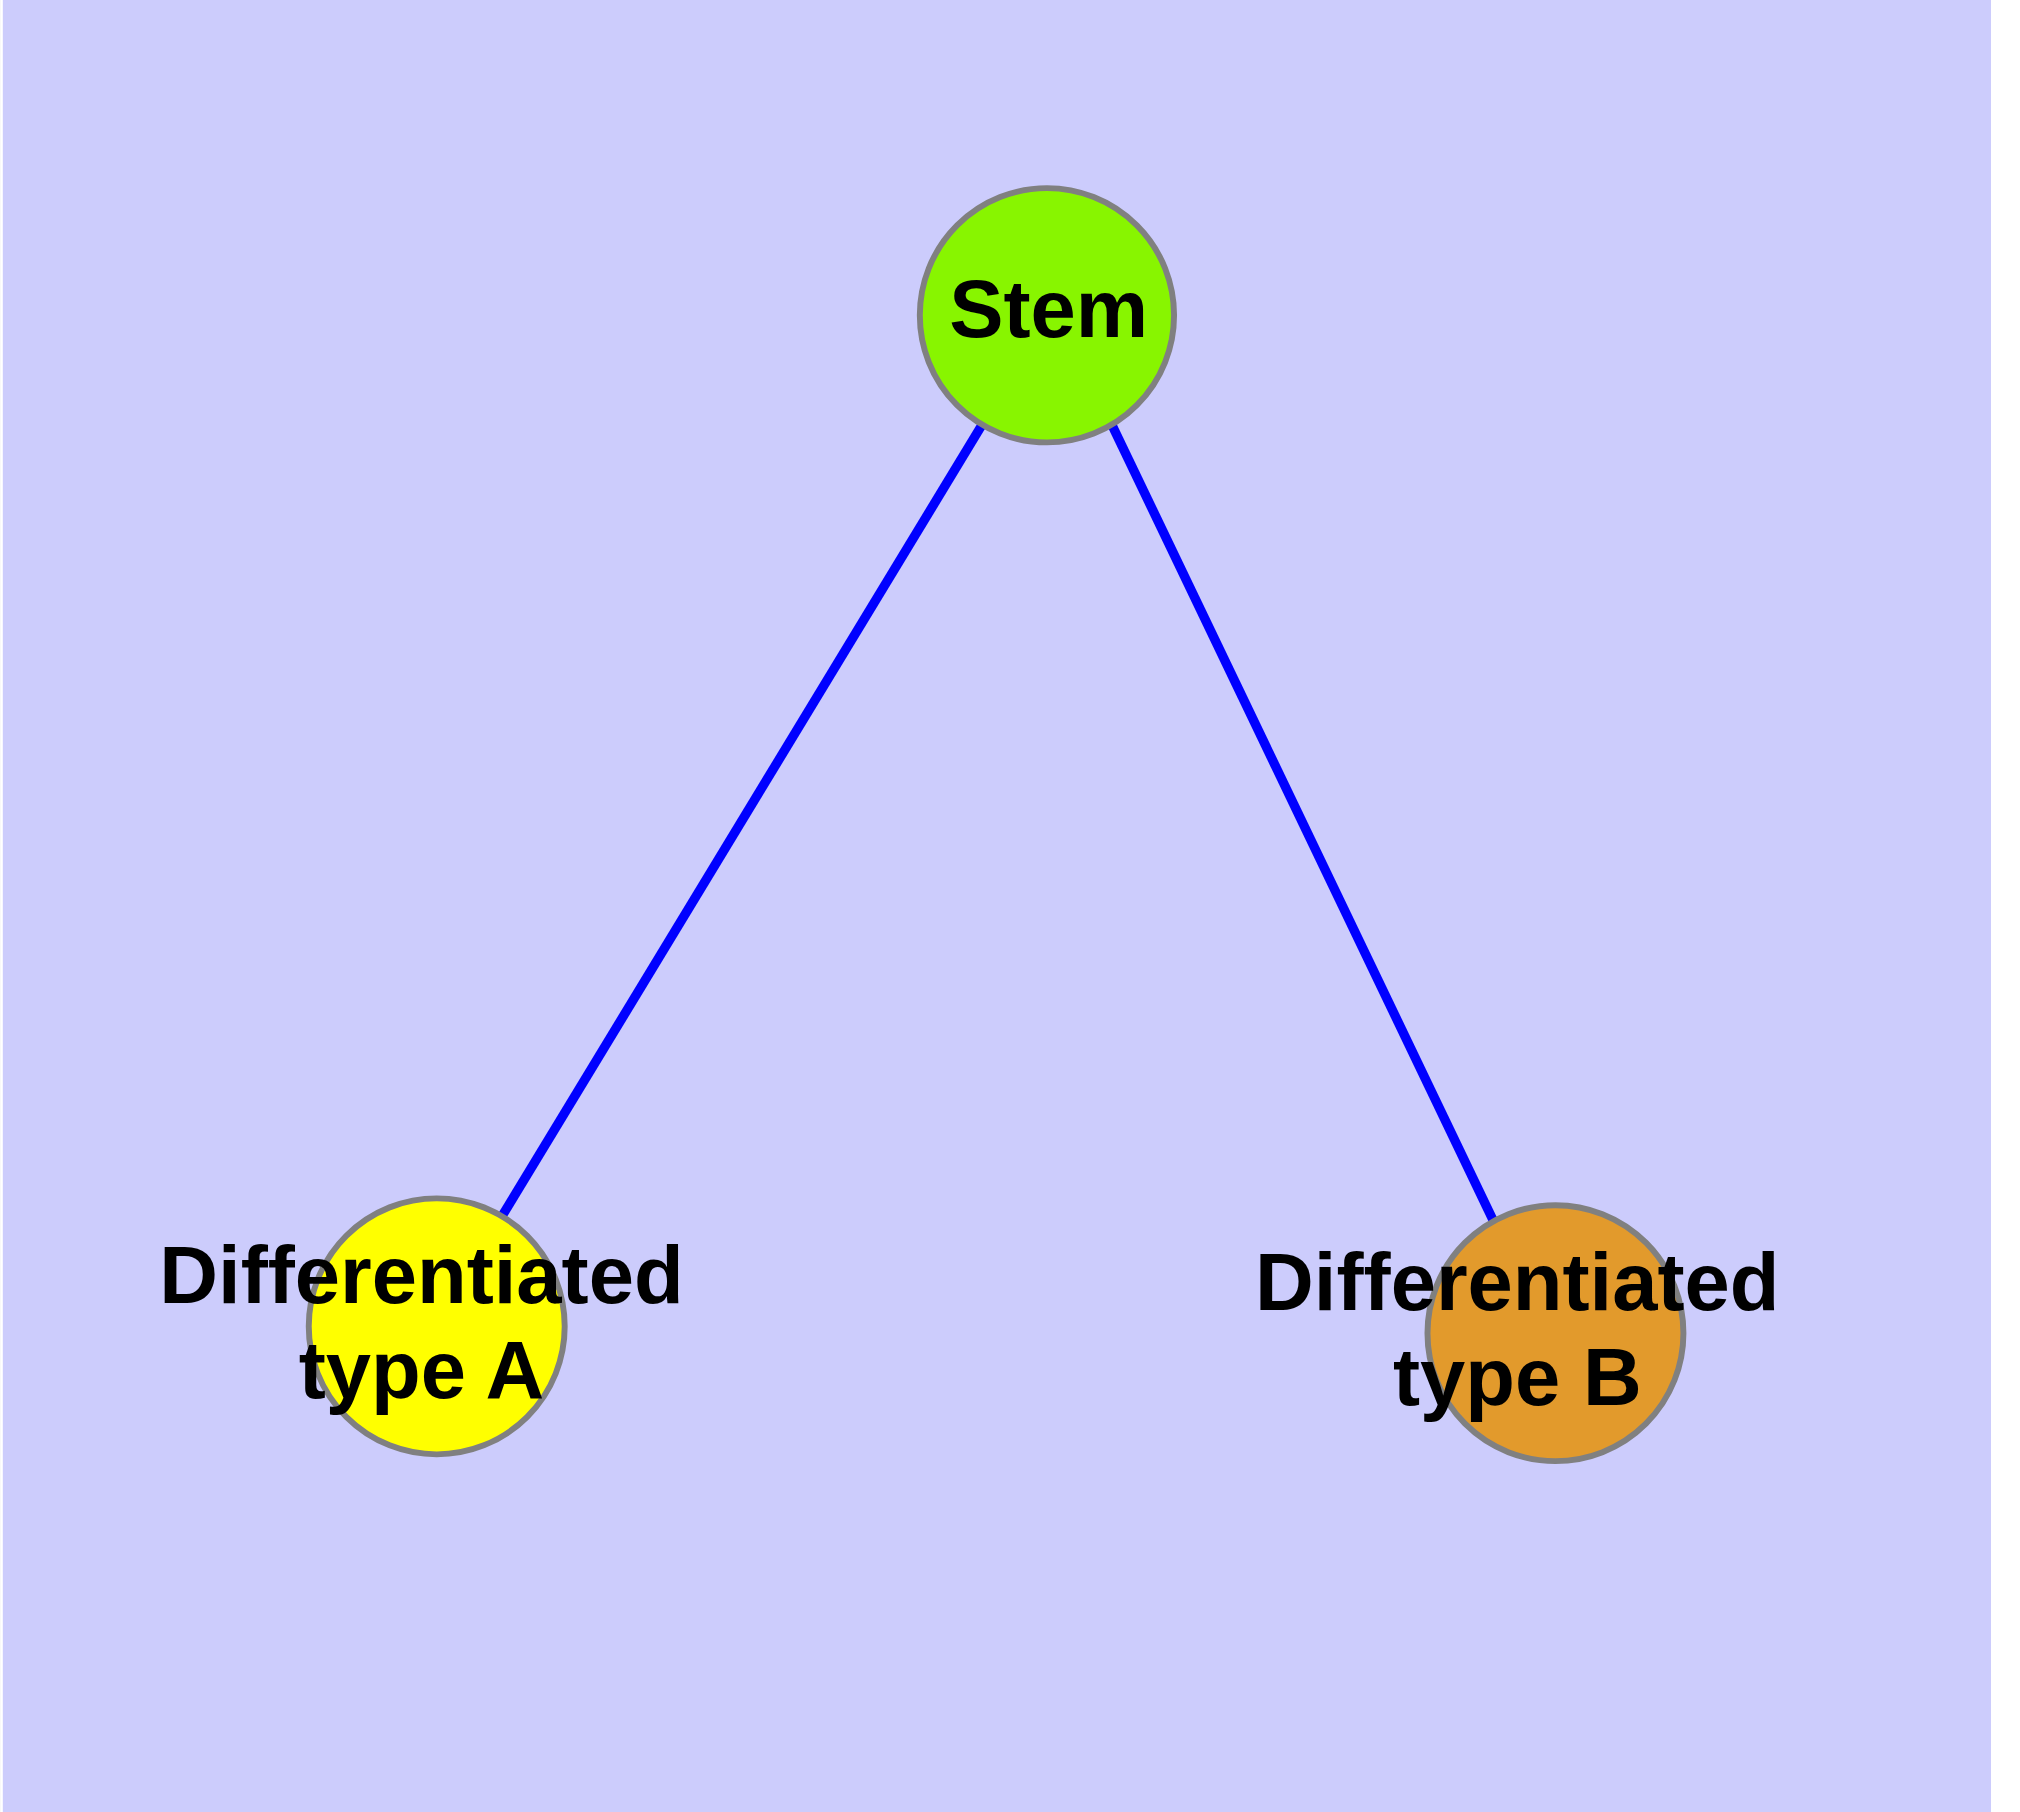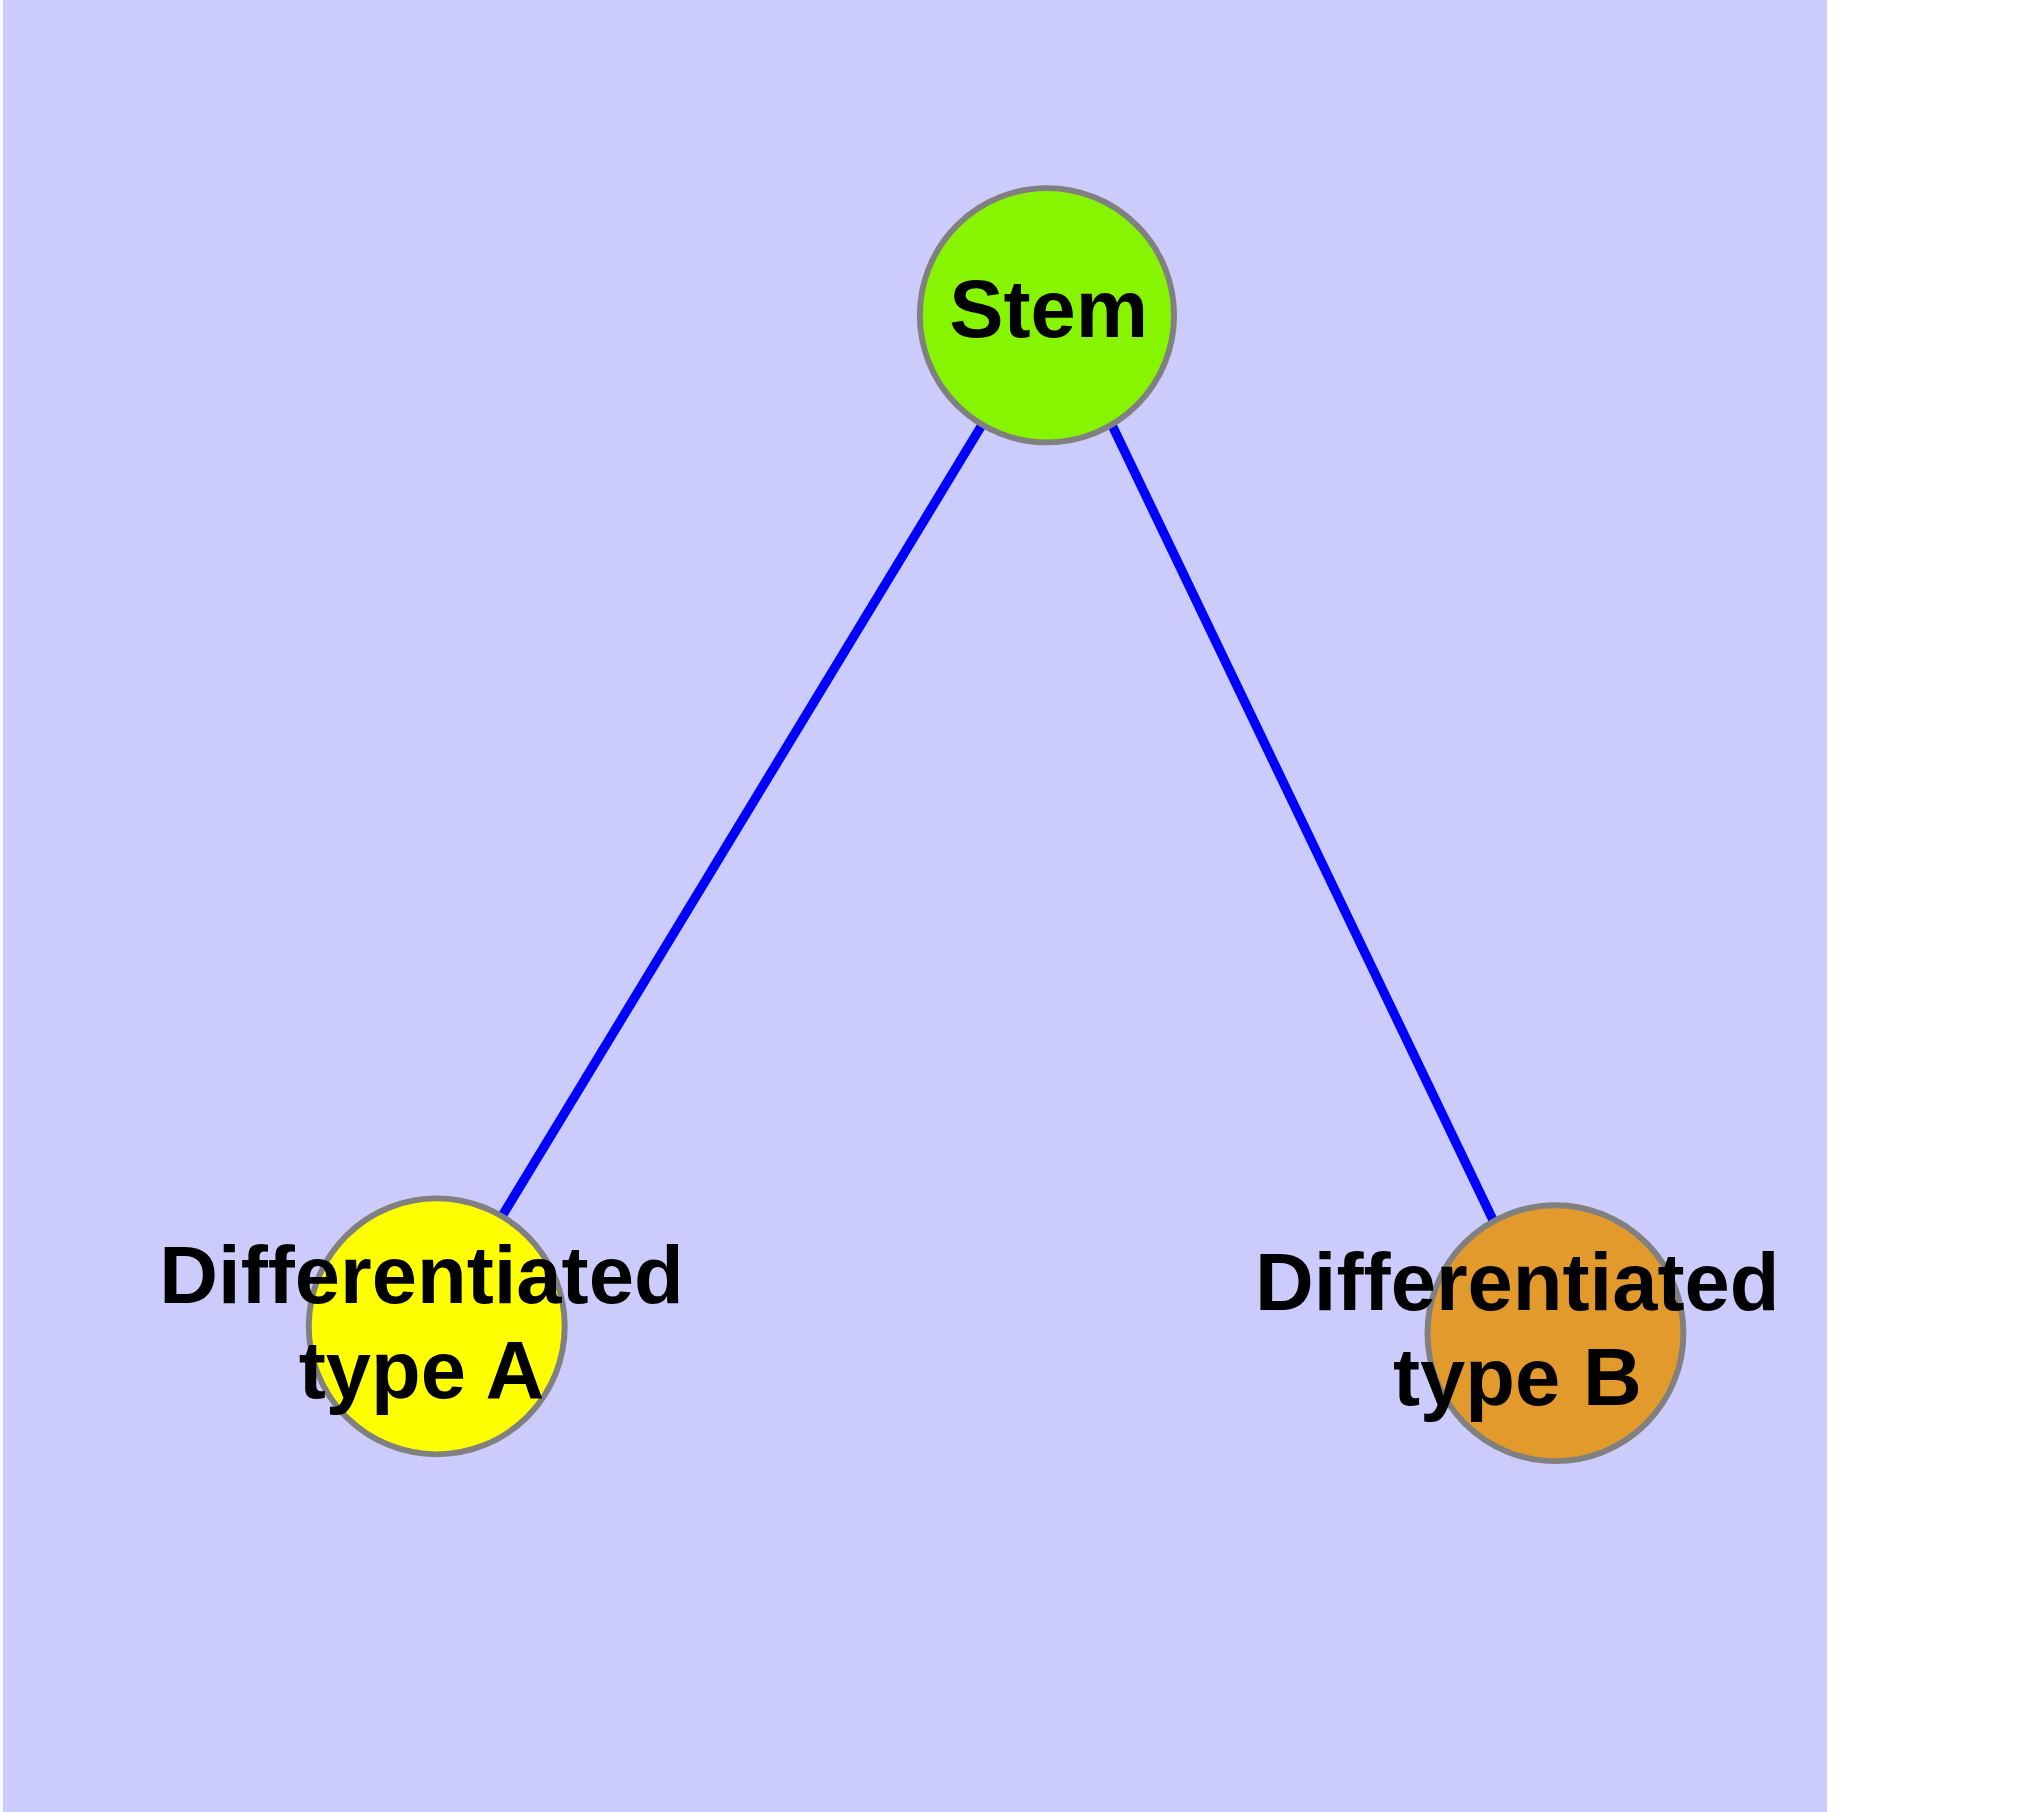--- a/index.html
+++ b/index.html
@@ -31,21 +31,21 @@
     font-weight: bold;
     fill: #000000;
     dominant-baseline: middle;
     text-anchor: middle;
     pointer-events: none;
   }
 </style>
 </head>
 <body>
 
-<div id="canvas-root" style="width: 1827px; height: 1812px; background: #e5e5e5;">
+<div id="canvas-root" style="width: 1991px; height: 1812px; background: #e5e5e5;">
   <svg id="graph-svg" viewBox="0 0 2384 2138" xmlns="http://www.w3.org/2000/svg" style="width: 2021px; height: 1812px;">
 
     <rect id="bg-margin" x="0" y="0" width="2384" height="2138" fill="#ffffff"></rect>
 
     <rect id="bg-plot" x="3" y="0" width="2381" height="2138" fill="#ccccfc"></rect>
 
     <g id="edges-layer">
         <line x1="1158" y1="502" x2="592" y2="1435" stroke="#0000ff" stroke-width="11" stroke-linecap="butt"></line>
         <line x1="1312" y1="502" x2="1762" y2="1441" stroke="#0000ff" stroke-width="11" stroke-linecap="butt"></line>
       </g>

